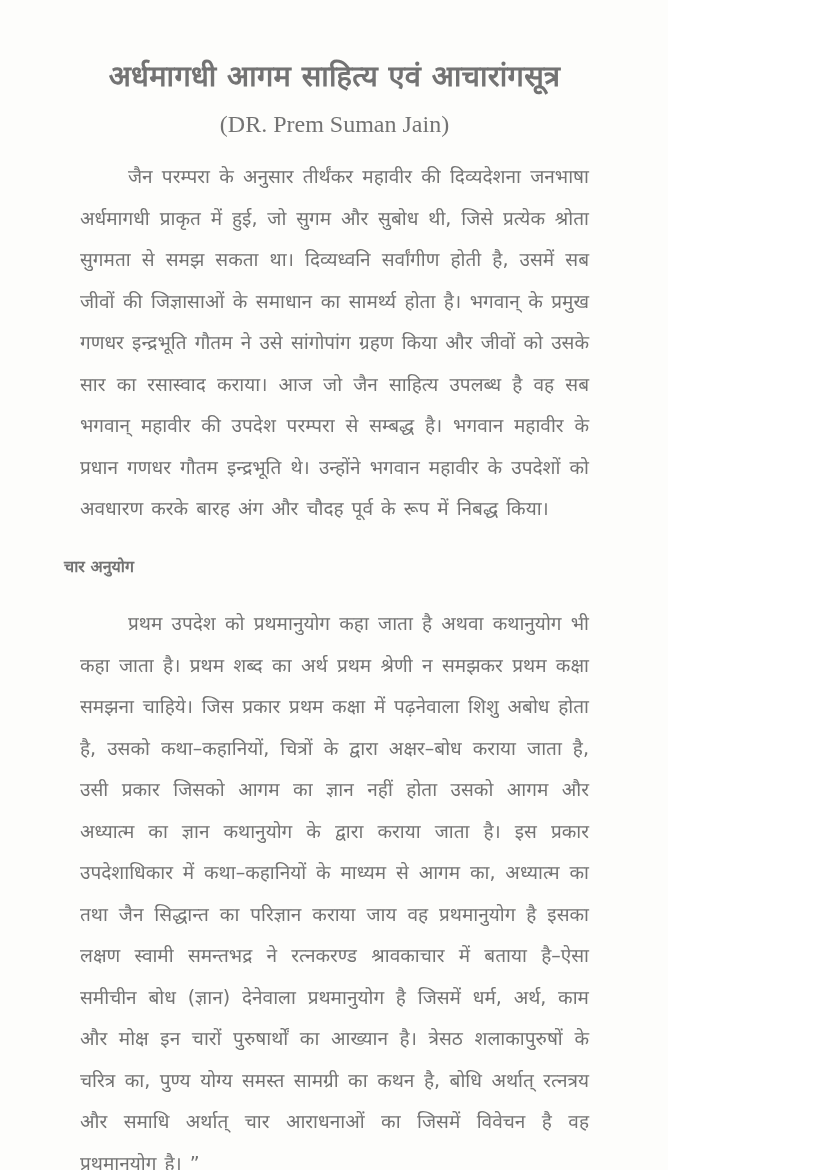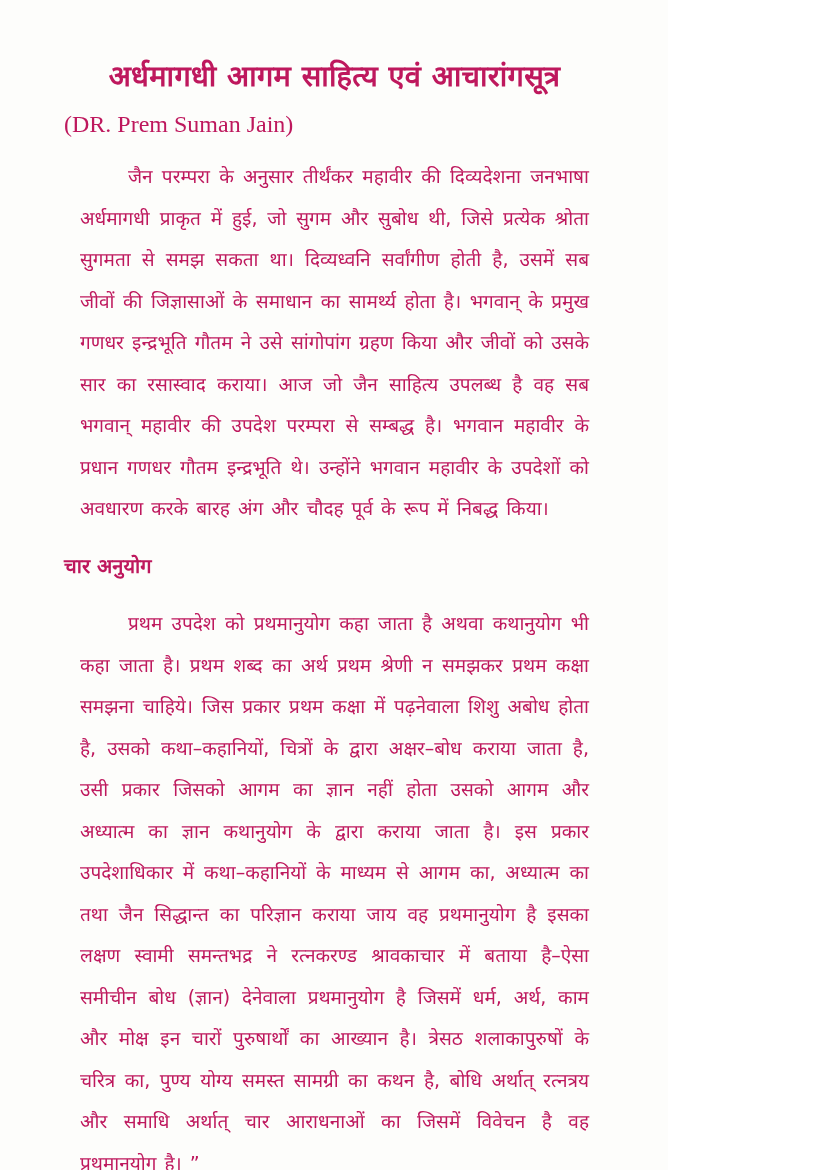--- a/index.html
+++ b/index.html
@@ -6,55 +6,55 @@
     margin: 0;
     padding: 0;
     background: #ffffff;
   }
   .page {
     position: relative;
     width: 668px;
     height: 1170px;
     box-sizing: border-box;
     background: #fdfdfb;
-    color: #be185d;
+    color: #737373;
     font-family: "DejaVu Sans", sans-serif;
     padding: 56px 63px 0 64px;
     overflow: hidden;
   }
   .title {
     margin: 0;
     text-align: center;
     font-size: 29px;
     font-weight: bold;
     line-height: 40px;
     letter-spacing: 0.3px;
   }
   .author {
     margin: 12px 0 6px 0;
-    text-align: left;
+    text-align: center;
     font-family: "Liberation Serif", serif;
     font-size: 24px;
     line-height: 32px;
   }
   .para {
     margin: 16px;
     font-size: 19px;
     line-height: 41.5px;
     text-align: justify;
     text-indent: 48px;
     word-spacing: 2px;
   }
   .para.indent-lg {
     text-indent: 96px;
     margin-top: 4px;
   }
   .heading {
     margin: 0;
-    font-size: 20px;
+    font-size: 16px;
     font-weight: bold;
     line-height: 41.5px;
     text-align: left;
   }
 </style>
 </head>
 <body>
 
 <div class="page">
 

